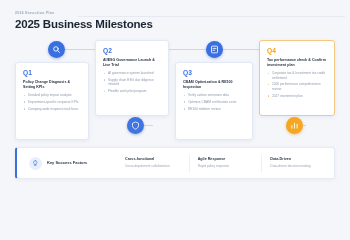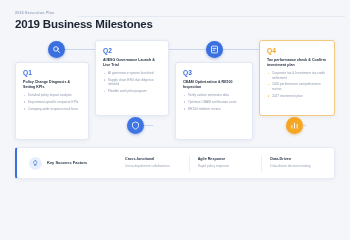--- a/index.html
+++ b/index.html
@@ -112,21 +112,21 @@
   .kf-s{font-size:3.2px;color:#9aa4b8;line-height:4.6px;margin-top:1.6px;}
 </style>
 </head>
 <body>
 
 <div class="page">
 
   <div class="header">
     <div class="eyebrow">2026 Execution Plan</div>
     <div class="title-rule"></div>
-    <div class="title">2019 Business Milestones</div>
+    <div class="title">2025 Business Milestones</div>
   </div>
 
   <div class="timeline">
 
     <div class="track"></div>
     <div class="stub stub-a"></div>
     <div class="stub stub-b"></div>
 
     <div class="node blue node-q1">
       <span>

